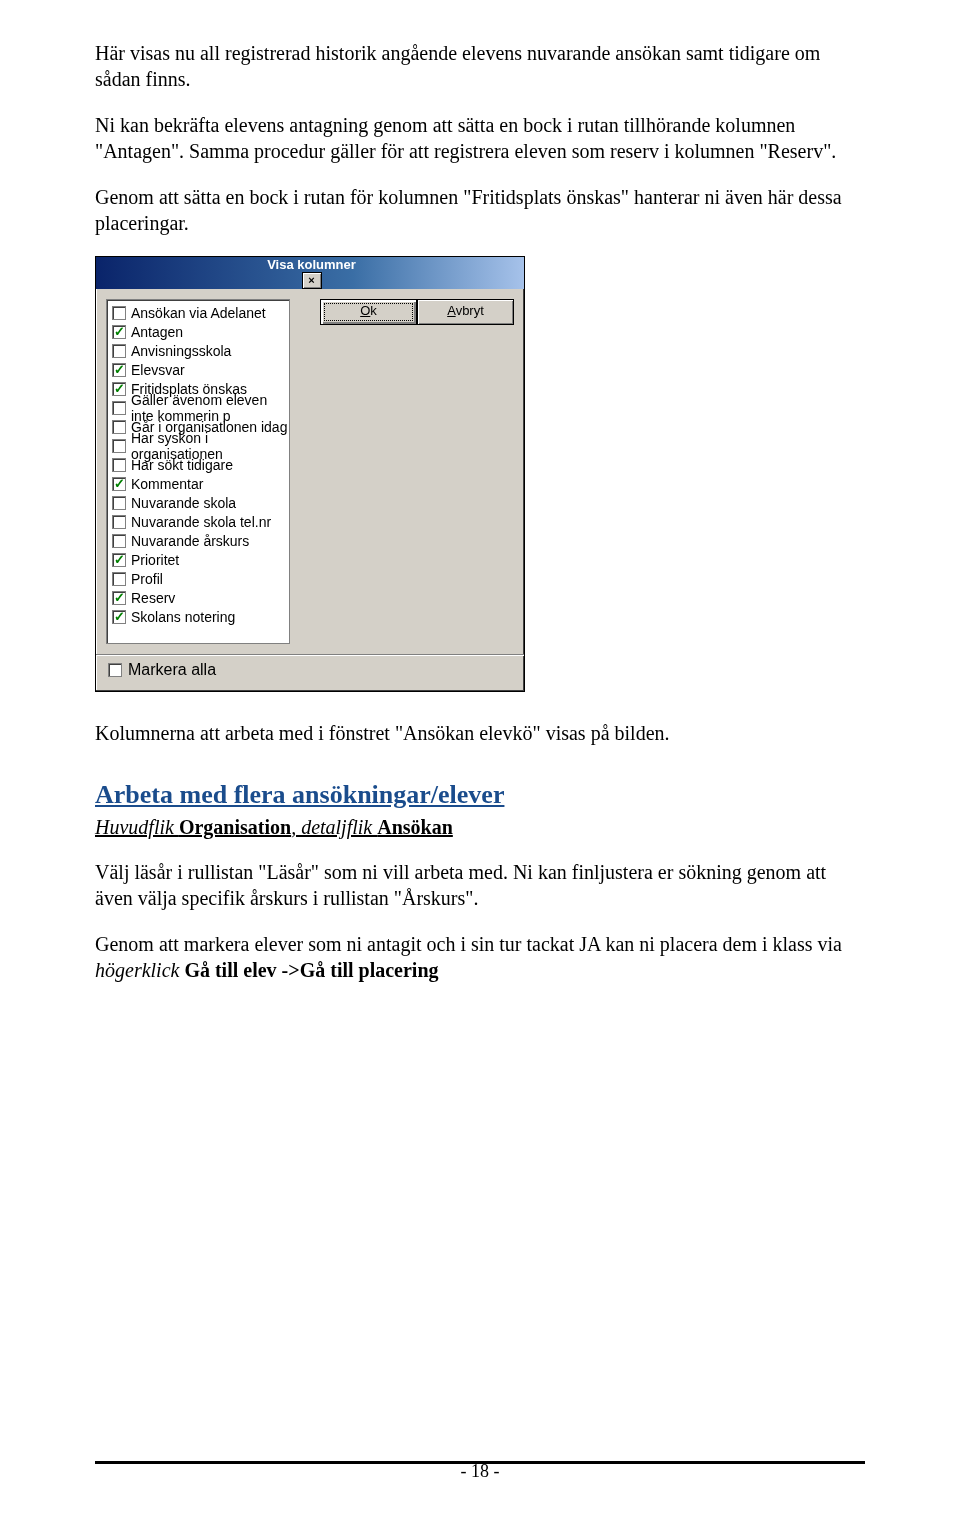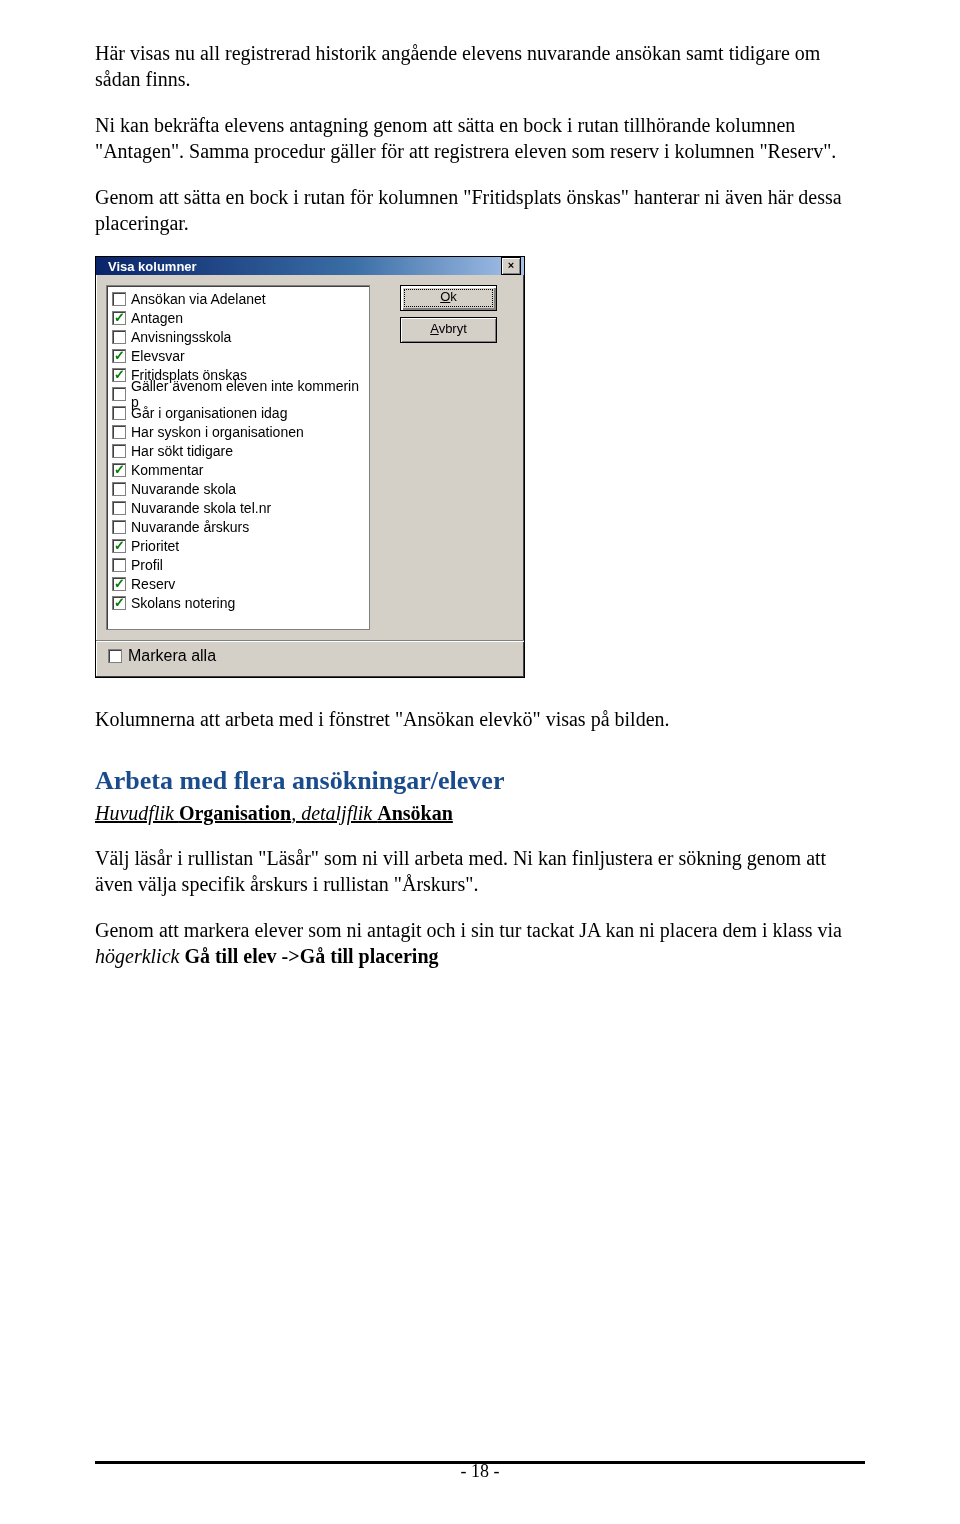--- a/index.html
+++ b/index.html
@@ -23,29 +23,30 @@
   .dialog{
     width:428px;
     background:#d4d0c8;
     border:1px solid #000;
     font-family:Tahoma,Arial,sans-serif;
     font-size:14px;
     margin:10px 0 30px 0;
     box-shadow:inset -1px -1px 0 #404040,inset 1px 1px 0 #fff;
   }
   .titlebar{
-    height:18px;
+    height:32px;
     background:linear-gradient(90deg,#0a246a 0%,#3a6ea5 60%,#a6c2ea 100%);
     color:#fff;
     font-weight:700;
     display:flex;
     align-items:center;
     justify-content:space-between;
-    padding:0 3px 0 12px;
+    padding:0 3px 0 6px;
     font-size:13px;
+    flex-direction:column;
   }
   .close-btn{
     width:18px;height:16px;
     background:#d4d0c8;
     border:1px solid #000;
     box-shadow:inset 1px 1px 0 #fff,inset -1px -1px 0 #808080;
     font-family:Arial,sans-serif;
     font-size:11px;
     text-align:center;
     line-height:14px;
@@ -85,22 +86,21 @@
   .cb.checked::after{
     content:"✓";
     position:absolute;
     left:1px;top:-2px;
     font-size:13px;
     font-weight:700;
     color:#008000;
   }
   .btns{
     display:flex;
-    flex-direction:column;
-    gap:6px;
+    flex-direction:row;
     margin-left:30px;
   }
   .winbtn{
     width:95px;height:24px;
     background:#d4d0c8;
     border:1px solid #000;
     box-shadow:inset 1px 1px 0 #fff,inset -1px -1px 0 #808080;
     font-family:Tahoma,Arial,sans-serif;
     font-size:13px;
     text-align:center;
@@ -129,20 +129,21 @@
   .caption{
     font-size:20px;
     margin-bottom:24px;
   }
   h2{
     font-family:"Times New Roman",Times,serif;
     font-weight:700;
     font-size:26px;
     color:#1a4c8c;
     margin:35px 0 6px 0;
+    text-decoration:underline;
   }
   .subhead{
     font-size:20px;
     margin:0 0 20px 0;
     text-decoration:underline;
   }
   .footer-line{
     position:absolute;
     left:95px;right:95px;
     bottom:60px;

